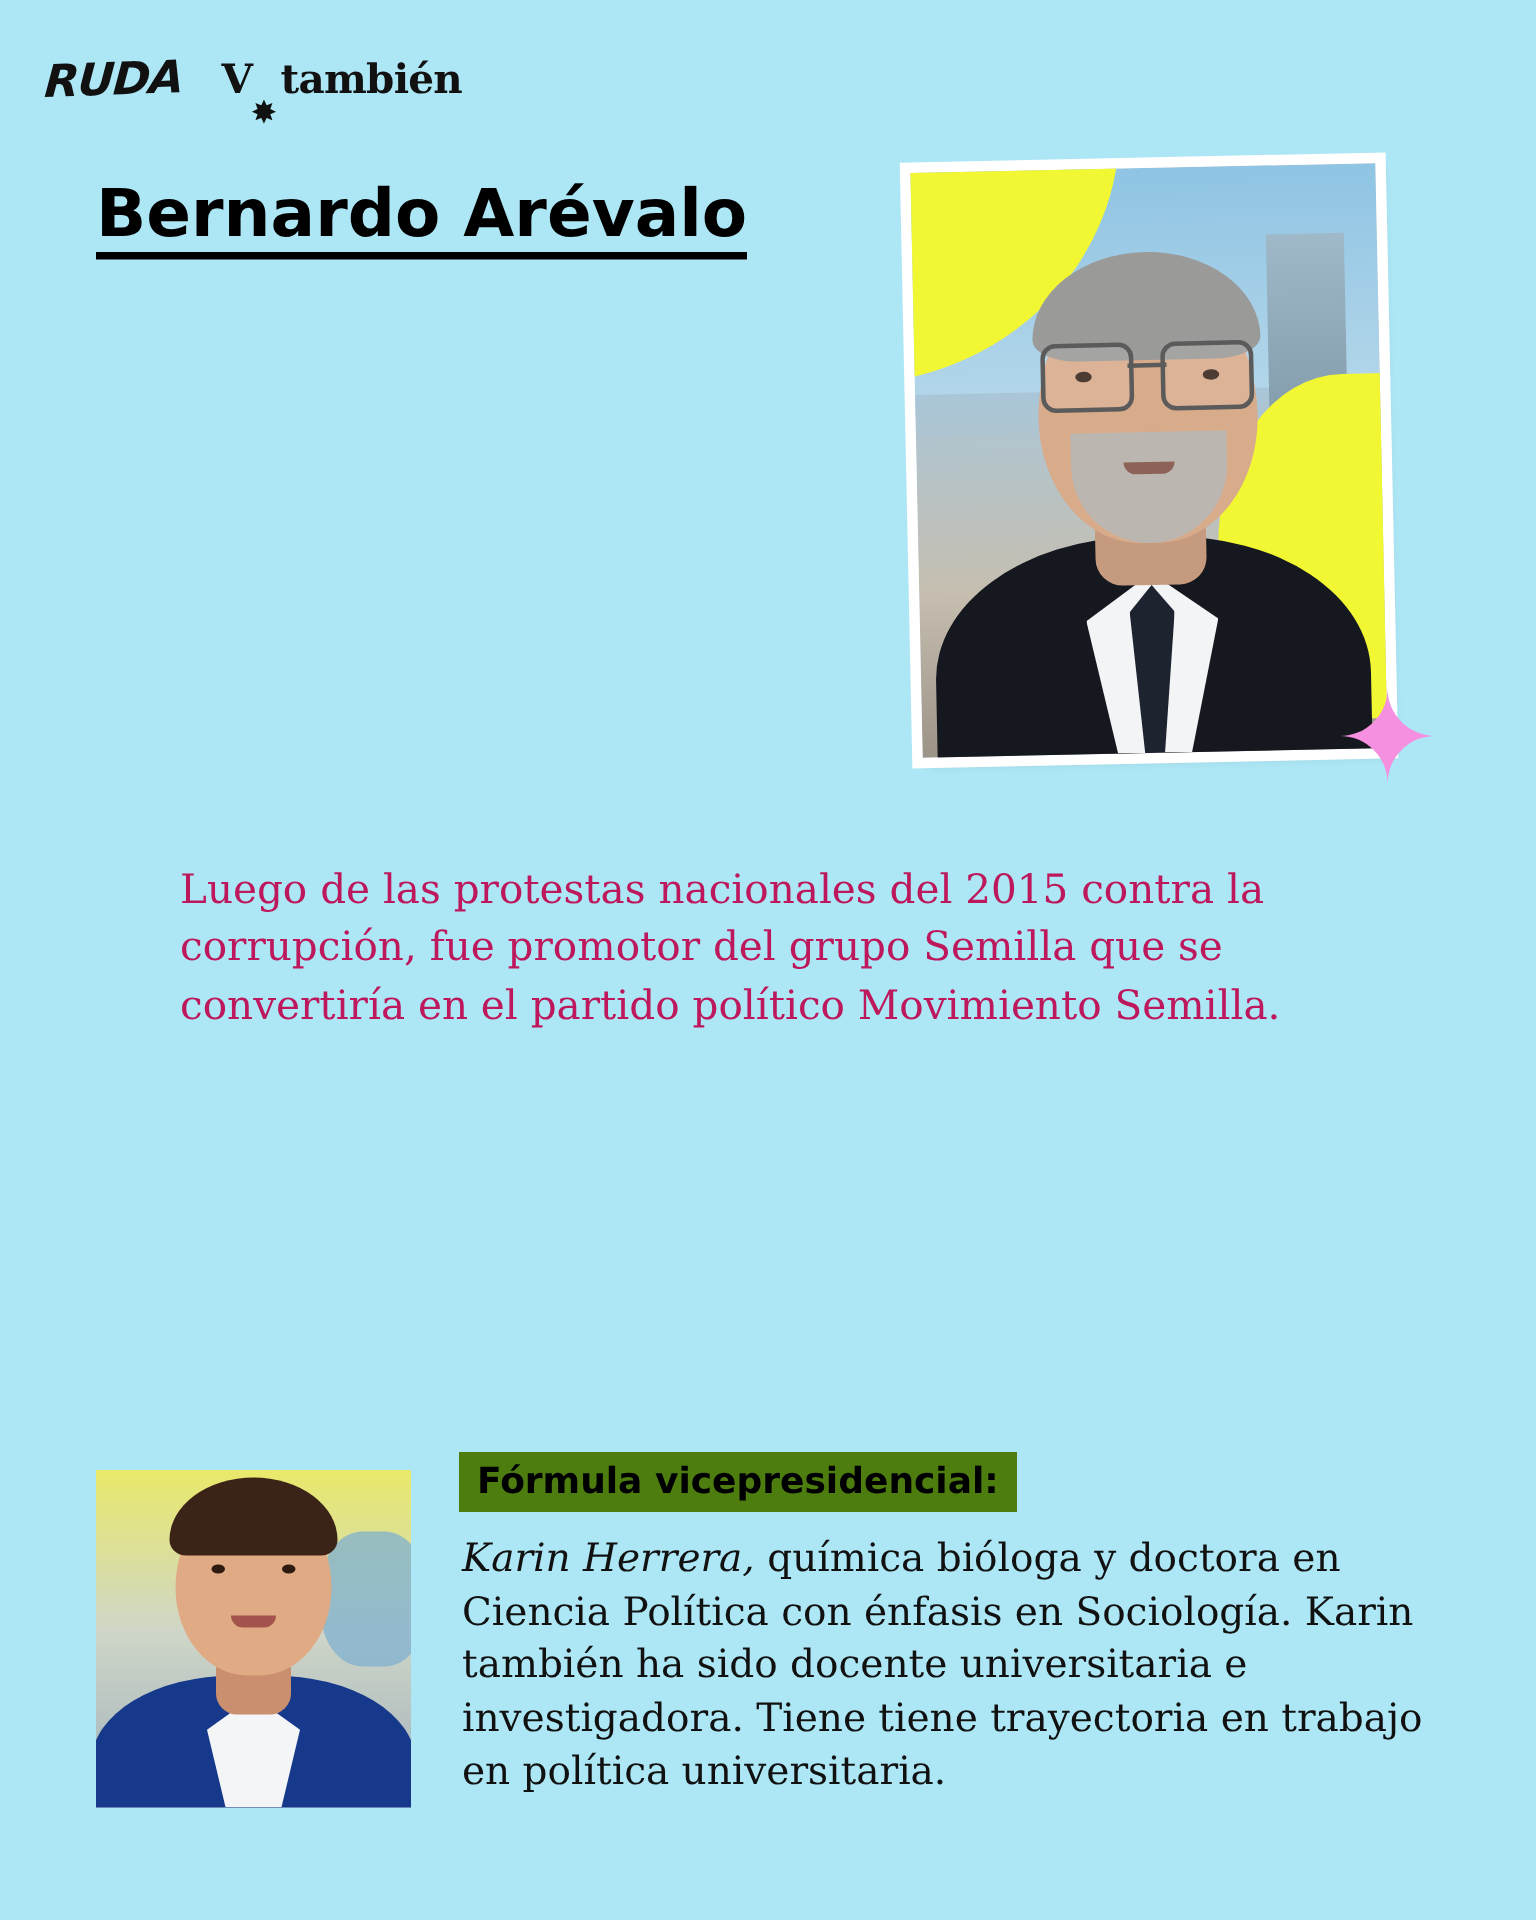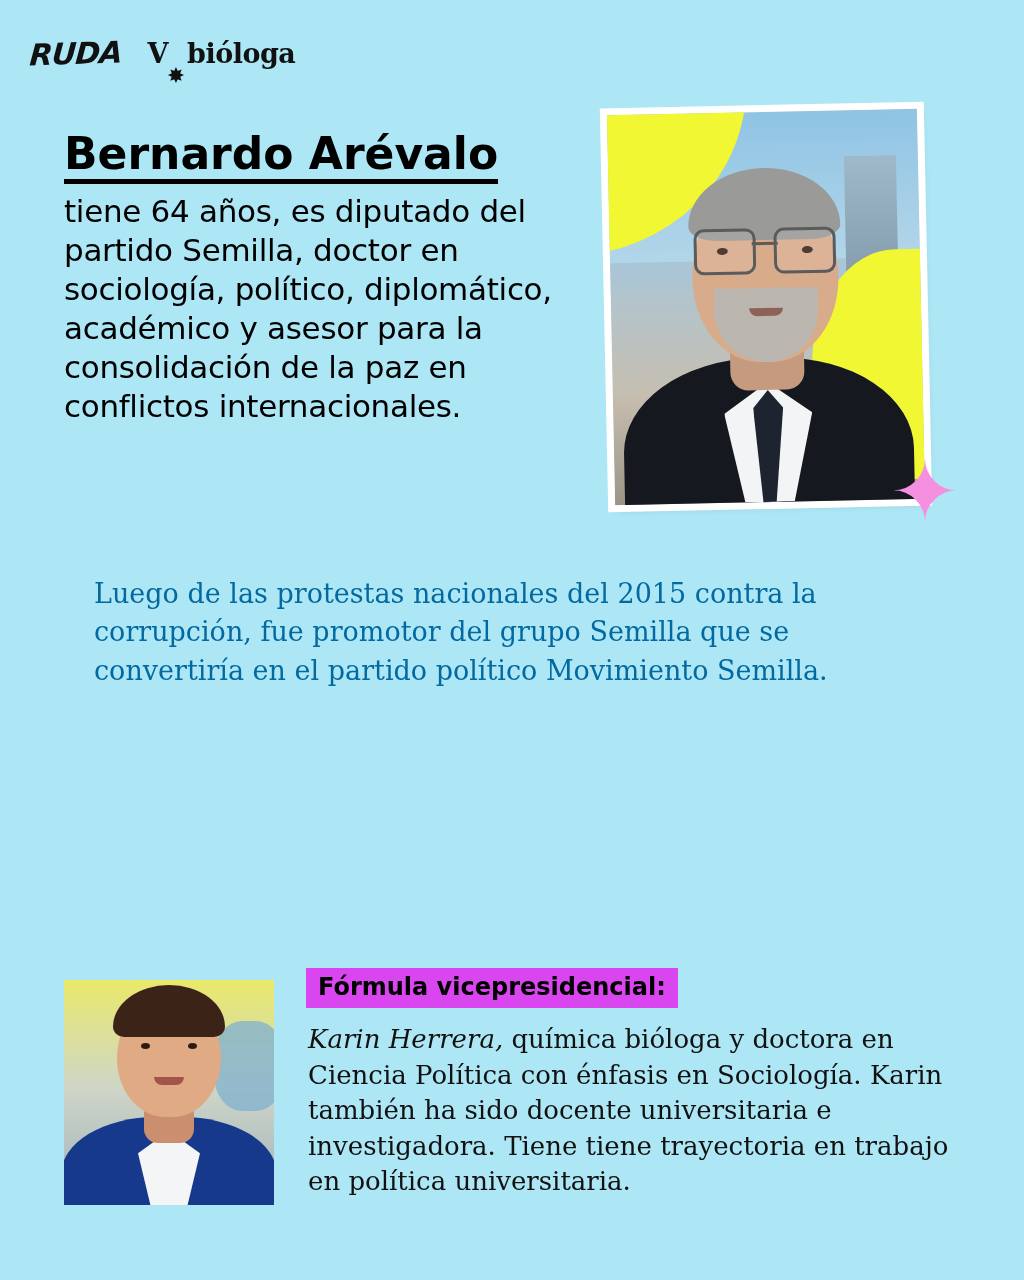--- a/index.html
+++ b/index.html
@@ -64,21 +64,20 @@
   .lead-name {
     font-family: "DejaVu Sans", sans-serif;
     font-weight: bold;
     font-size: 44px;
     line-height: 1.05;
     color: #000;
     display: inline-block;
     border-bottom: 5px solid #000;
     padding-bottom: 2px;
     margin-bottom: 8px;
-    margin-top: 11px;
   }
   .lead-body {
     font-family: "DejaVu Sans", sans-serif;
     font-size: 31px;
     line-height: 1.26;
     color: #000;
     letter-spacing: -0.3px;
   }
 
   
@@ -232,27 +231,27 @@
     height: 78px;
     color: #f58fe0;
     font-size: 84px;
     line-height: 78px;
     text-align: center;
   }
 
   
   .serif-block {
     position: absolute;
-    left: 94px;
+    left: 120px;
     top: 575px;
     width: 830px;
     font-family: "DejaVu Serif", serif;
     font-size: 27px;
     line-height: 1.42;
-    color: #0369a1;
+    color: #be185d;
   }
   .serif-block p { margin: 0 0 26px 0; }
 
   
   .vp-photo {
     position: absolute;
     left: 64px;
     top: 980px;
     width: 210px;
     height: 225px;
@@ -335,21 +334,21 @@
     transform: translateX(-50%);
     width: 30px; height: 8px;
     background: #a4534c;
     border-radius: 0 0 14px 14px;
   }
 
   .vp-tag {
     position: absolute;
     left: 306px;
     top: 968px;
-    background: #d946ef;
+    background: #4d7c0f;
     padding: 5px 12px 7px 12px;
     font-family: "DejaVu Sans", sans-serif;
     font-weight: bold;
     font-size: 24px;
     color: #000;
   }
   .vp-text {
     position: absolute;
     left: 308px;
     top: 1022px;
@@ -362,27 +361,26 @@
   .vp-text .nm {
     font-style: italic;
   }
 </style>
 </head>
 <body>
 
 <div class="header">
   <div class="logo-ruda">RUDA</div>
   <div class="logo-volcanicas">
-    <span>V</span><span class="star-o"></span><span>bióloga</span>
+    <span>V</span><span class="star-o"></span><span>también</span>
   </div>
 </div>
 
 <div class="lead">
   <div class="lead-name">Bernardo Arévalo</div>
-  <div class="lead-body">tiene 64 años, es diputado del partido Semilla, doctor en sociología, político, diplomático, académico y asesor para la consolidación de la paz en conflictos internacionales.</div>
 </div>
 
 <div class="photo-main">
   <div class="bg-sky"></div>
   <div class="bg-city"></div>
   <div class="bg-tower"></div>
   <div class="bg-yellow-tl"></div>
   <div class="bg-yellow-r"></div>
   <div class="pm-suit"></div>
   <div class="pm-shirt"></div>

